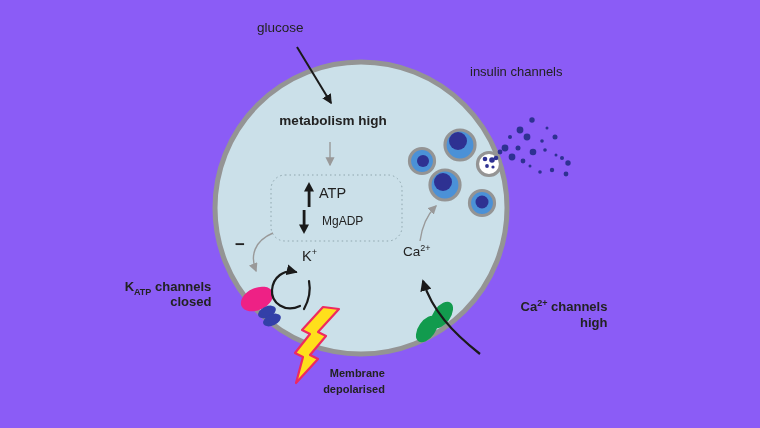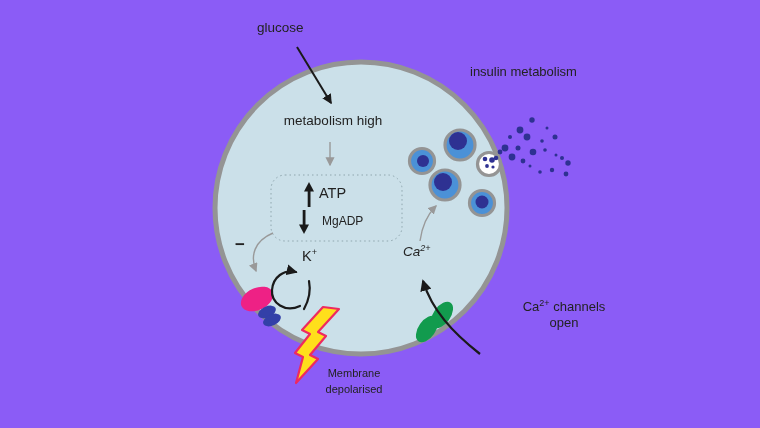--- a/index.html
+++ b/index.html
@@ -2,29 +2,29 @@
 <html><head>
 <meta charset="utf-8">
 <style>
   html,body{margin:0;padding:0;background:#ffffff;}
   #canvas{position:relative;width:760px;height:428px;background:#8b5cf6;overflow:hidden;
           font-family:"Liberation Sans",sans-serif;}
   #shapes{position:absolute;left:0;top:0;}
   .lbl{position:absolute;color:#222;white-space:nowrap;}
   .lbl sup{font-size:9px;vertical-align:super;line-height:0;}
   .lbl sub{font-size:9px;vertical-align:sub;line-height:0;}
-  .center{transform:translateX(-50%);text-align:center;}
+  .center{transform:translateX(-50%);text-align:right;font-weight:bold;}
   .l-glucose{left:257px;top:20px;font-size:13.5px;}
   .l-insulin{left:470px;top:64px;font-size:13px;}
   .l-metab{left:333px;top:113px;font-size:13.5px;}
   .l-atp{left:319px;top:185px;font-size:14.5px;}
   .l-mgadp{left:322px;top:214px;font-size:12px;}
   .l-minus{left:235px;top:235px;font-size:17px;font-weight:600;}
   .l-kplus{left:302px;top:248px;font-size:14.5px;}
-  .l-ca{left:403px;top:244px;font-size:13.5px;font-style:italic;}
+  .l-ca{left:403px;top:244px;font-size:13.5px;}
   .l-katp{left:168px;top:279px;font-size:13px;line-height:15px;}
   .l-cach{left:564px;top:299px;font-size:13px;line-height:15.5px;}
   .l-memb{left:354px;top:366px;font-size:11px;line-height:15.5px;}
 </style>
 </head>
 <body>
 
 <div id="canvas">
 
   <svg id="shapes" width="760" height="428" viewBox="0 0 760 428">
@@ -111,38 +111,42 @@
         <circle cx="555" cy="137" r="2.5" fill="#2e3192"></circle>
         <circle cx="556" cy="155" r="1.5" fill="#2e3192"></circle>
         <circle cx="562" cy="158" r="2" fill="#2e3192"></circle>
         <circle cx="566" cy="174" r="2.4" fill="#2e3192"></circle>
         <circle cx="568" cy="163" r="2.7" fill="#2e3192"></circle>
       </g>
   </svg>
 
   <div class="lbl l-glucose">glucose</div>
 
-  <div class="lbl l-insulin">insulin metabolism</div>
+  <div class="lbl l-insulin">insulin channels</div>
 
   <div class="lbl l-metab center">metabolism high</div>
 
   <div class="lbl l-atp">ATP</div>
 
   <div class="lbl l-mgadp">MgADP</div>
 
   <div class="lbl l-minus">−</div>
 
   <div class="lbl l-kplus"><span>K</span><sup>+</sup></div>
 
   <div class="lbl l-ca"><span>Ca</span><sup>2+</sup></div>
 
+  <div class="lbl l-katp center">
+    <div><span>K</span><sub>ATP</sub><span> channels</span></div>
+    <div>closed</div>
+  </div>
 
   <div class="lbl l-cach center">
     <div><span>Ca</span><sup>2+</sup><span> channels</span></div>
-    <div>open</div>
+    <div>high</div>
   </div>
 
   <div class="lbl l-memb center">
     <div>Membrane</div>
     <div>depolarised</div>
   </div>
 
 </div>
 
 </body></html>

